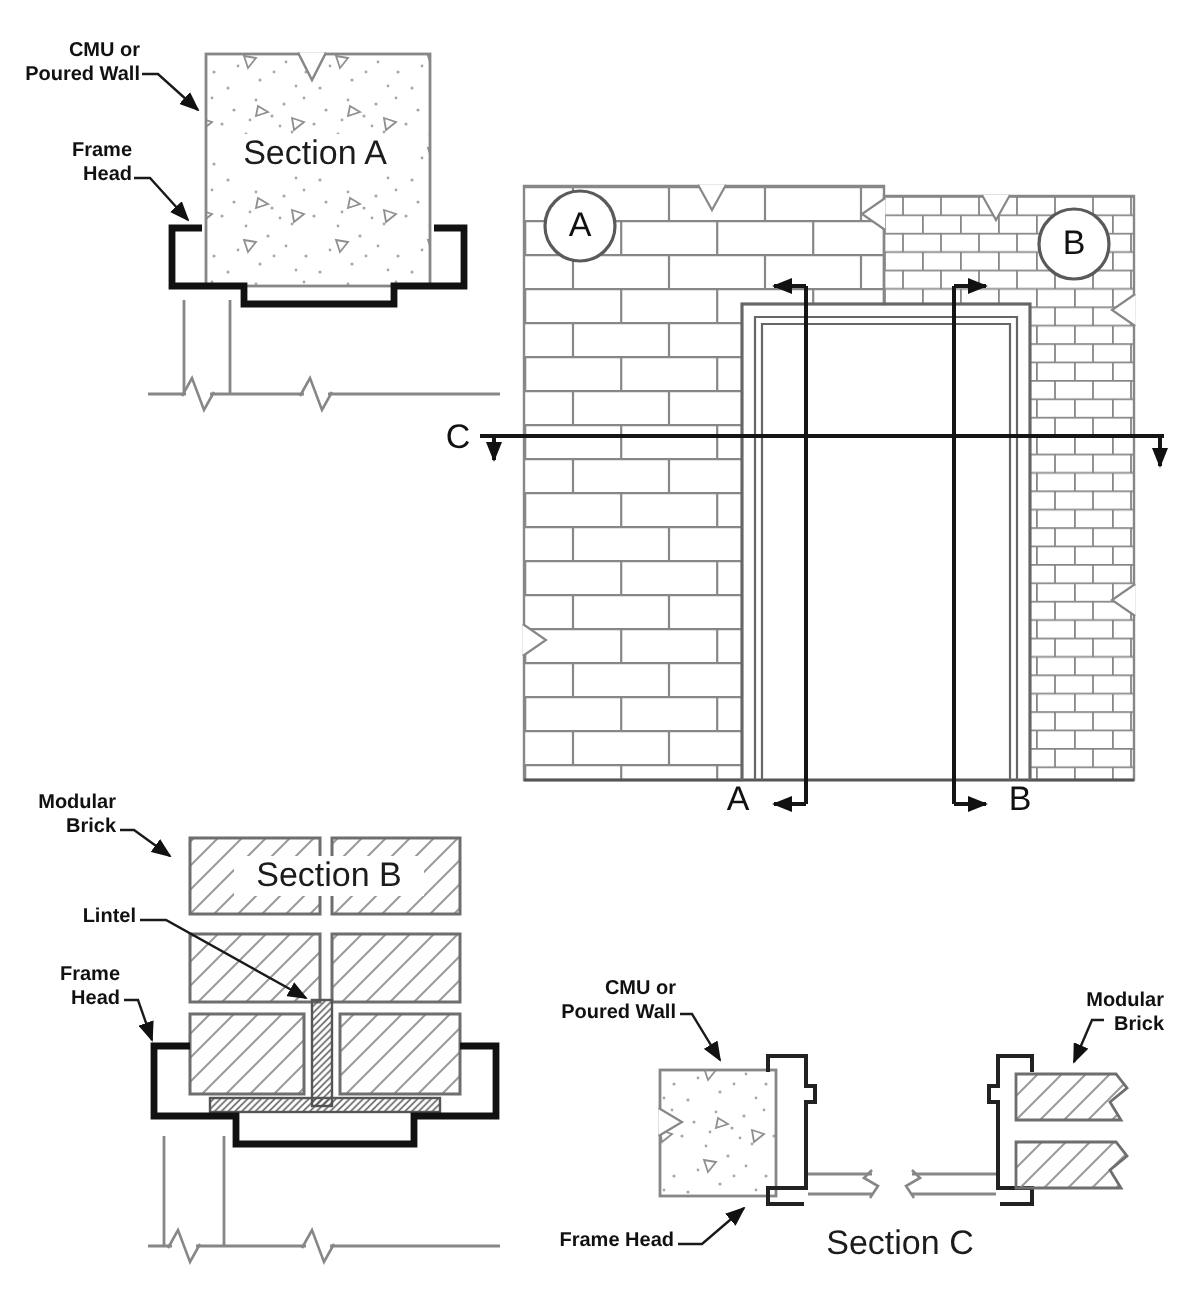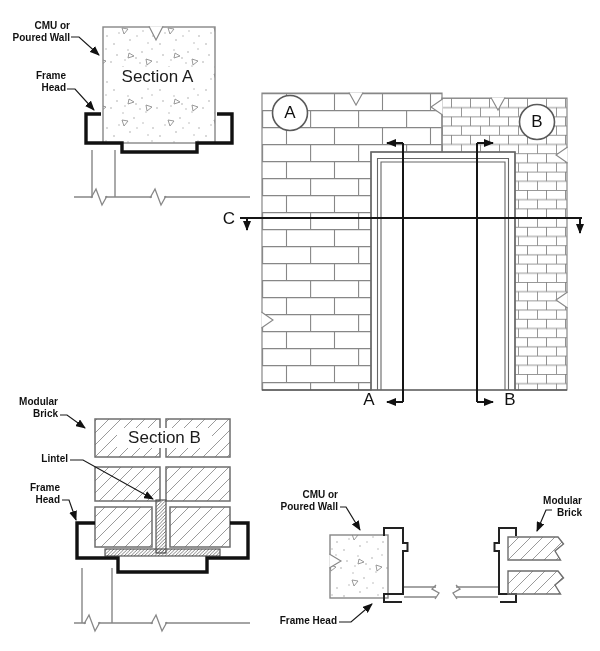--- a/index.html
+++ b/index.html
@@ -168,14 +168,15 @@
 <div class="lbl r" style="left:18px;top:453px;width:50px;">Lintel</div>
 <div class="lbl r" style="left:10px;top:482px;width:50px;">Frame
 Head</div>
 <div class="ttl" style="left:117px;top:428px;width:95px;text-align:center;">Section B</div>
 
 <div class="lbl r" style="left:278px;top:489px;width:60px;">CMU or
 Poured Wall</div>
 <div class="lbl r" style="left:522px;top:495px;width:60px;">Modular
 Brick</div>
 <div class="lbl r" style="left:267px;top:615px;width:70px;">Frame Head</div>
+<div class="ttl" style="left:400px;top:612px;width:100px;">Section C</div>
 
 </div>
 
 </body></html>

